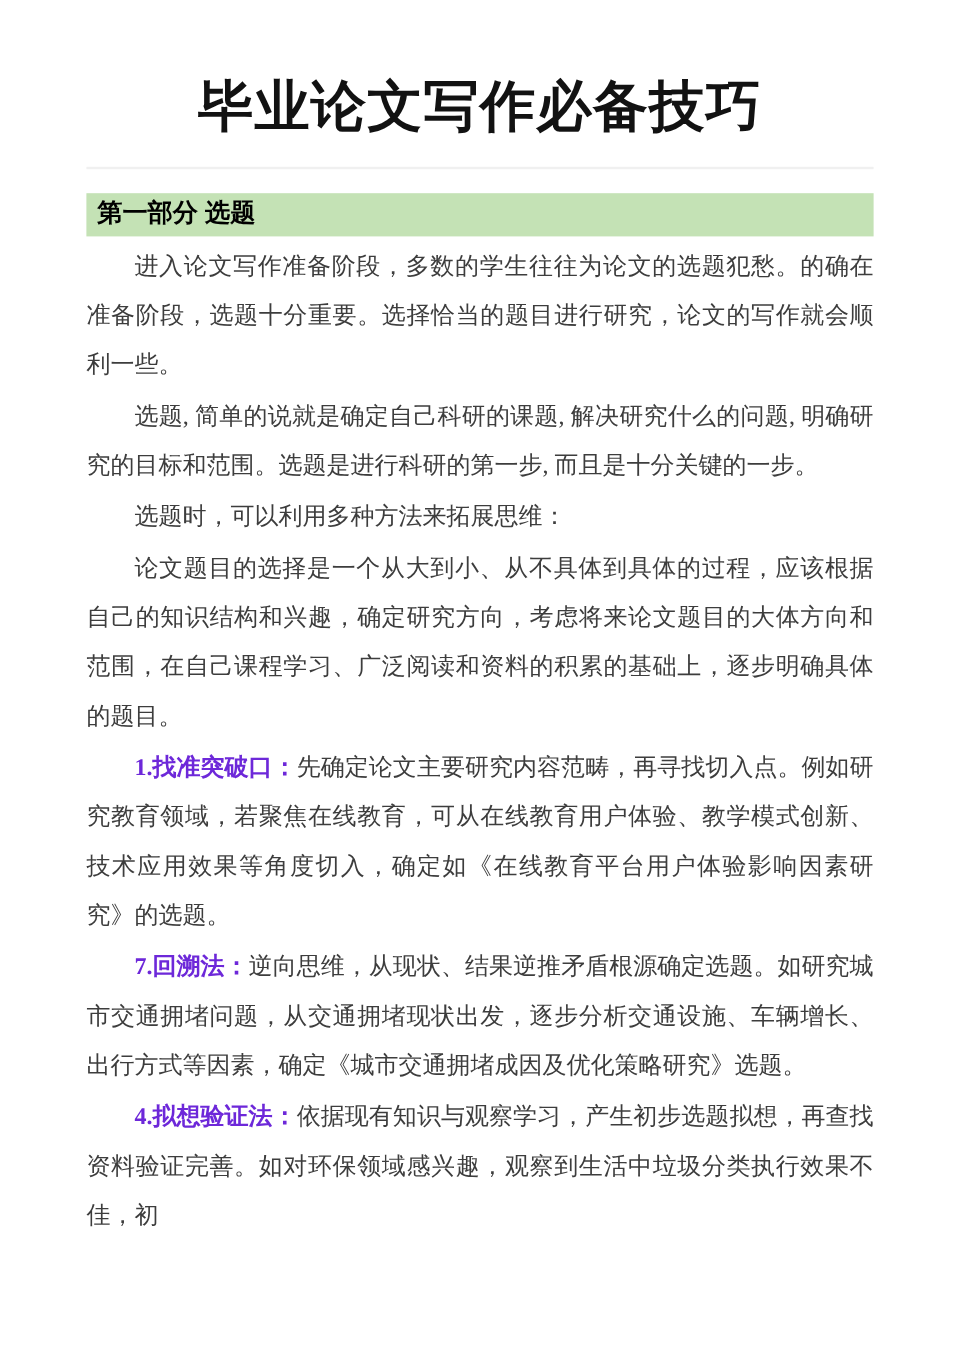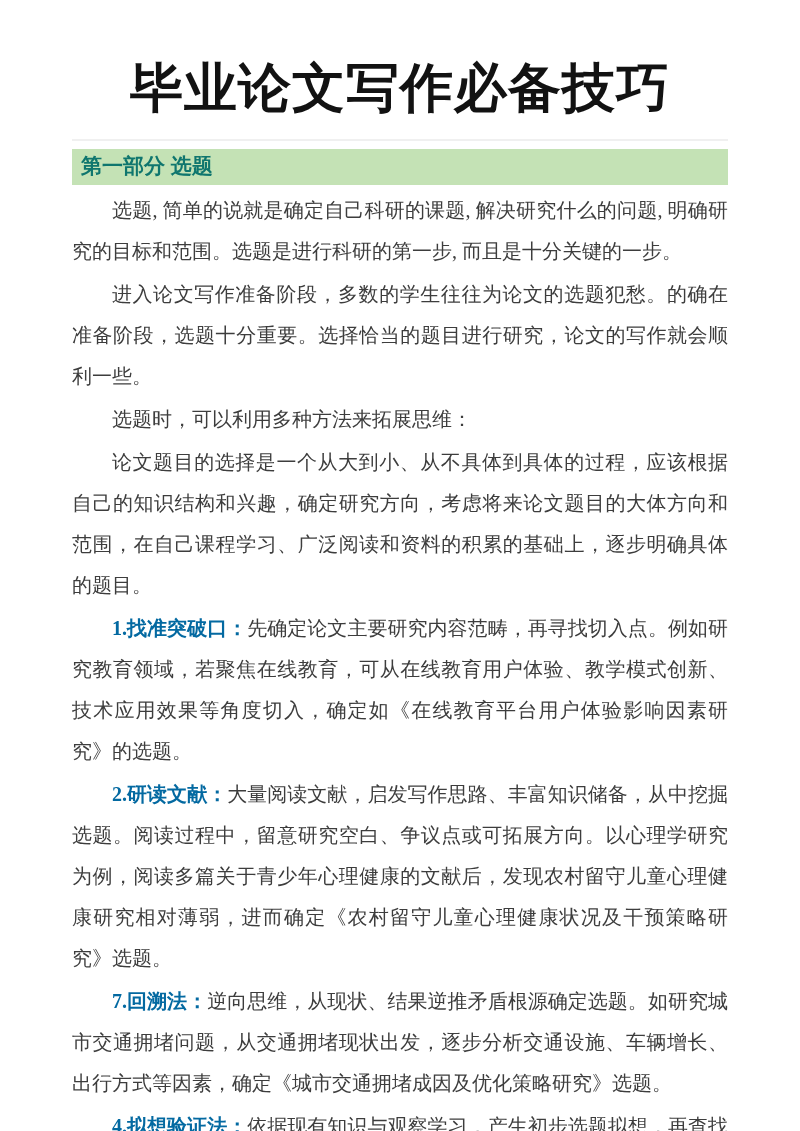--- a/index.html
+++ b/index.html
@@ -13,80 +13,79 @@
   }
   .page {
     width: 800px;
     height: 1131px;
     padding: 62px 72px 0 72px;
     background: #ffffff;
   }
   .doc-title {
     font-family: "Liberation Sans", "DejaVu Sans", sans-serif;
     font-weight: 900;
-    font-size: 53px;
+    font-size: 46px;
     line-height: 52px;
     color: #121212;
     text-align: center;
     letter-spacing: 1px;
   }
   .divider {
     border: none;
     border-top: 2px solid #f0f0f0;
     margin: 25px 0 0 0;
   }
   .section-banner {
-    margin-top: 8px;
+    margin-top: 20px;
     background: #c4e2b5;
     padding: 4px 9px 6px 9px;
     font-family: "Liberation Sans", "DejaVu Sans", sans-serif;
     font-weight: 800;
     font-size: 21px;
     line-height: 26px;
-    color: #0f766e;
+    color: #000000;
   }
   .content {
     margin-top: 5px;
   }
   .content p {
     font-size: 20px;
     line-height: 41px;
     text-align: justify;
     text-indent: 2em;
     margin: 0 0 2px 0;
     color: #3d3d3d;
   }
   .content p .lead {
     font-weight: bold;
-    color: #0369a1;
+    color: #6d28d9;
   }
 </style>
 </head>
 <body>
 
 <div class="page">
 
   <h1 class="doc-title">毕业论文写作必备技巧</h1>
 
   <hr class="divider">
 
   <div class="section-banner">第一部分 选题</div>
 
   <div class="content">
 
+    <p><span class="lead"></span><span>进入论文写作准备阶段，多数的学生往往为论文的选题犯愁。的确在准备阶段，选题十分重要。选择恰当的题目进行研究，论文的写作就会顺利一些。</span></p>
+
     <p><span class="lead"></span><span>选题, 简单的说就是确定自己科研的课题, 解决研究什么的问题, 明确研究的目标和范围。选题是进行科研的第一步, 而且是十分关键的一步。</span></p>
-
-    <p><span class="lead"></span><span>进入论文写作准备阶段，多数的学生往往为论文的选题犯愁。的确在准备阶段，选题十分重要。选择恰当的题目进行研究，论文的写作就会顺利一些。</span></p>
 
     <p><span class="lead"></span><span>选题时，可以利用多种方法来拓展思维：</span></p>
 
     <p><span class="lead"></span><span>论文题目的选择是一个从大到小、从不具体到具体的过程，应该根据自己的知识结构和兴趣，确定研究方向，考虑将来论文题目的大体方向和范围，在自己课程学习、广泛阅读和资料的积累的基础上，逐步明确具体的题目。</span></p>
 
     <p><span class="lead">1.找准突破口：</span><span>先确定论文主要研究内容范畴，再寻找切入点。例如研究教育领域，若聚焦在线教育，可从在线教育用户体验、教学模式创新、技术应用效果等角度切入，确定如《在线教育平台用户体验影响因素研究》的选题。</span></p>
 
-    <p><span class="lead">2.研读文献：</span><span>大量阅读文献，启发写作思路、丰富知识储备，从中挖掘选题。阅读过程中，留意研究空白、争议点或可拓展方向。以心理学研究为例，阅读多篇关于青少年心理健康的文献后，发现农村留守儿童心理健康研究相对薄弱，进而确定《农村留守儿童心理健康状况及干预策略研究》选题。</span></p>
 
     <p><span class="lead">7.回溯法：</span><span>逆向思维，从现状、结果逆推矛盾根源确定选题。如研究城市交通拥堵问题，从交通拥堵现状出发，逐步分析交通设施、车辆增长、出行方式等因素，确定《城市交通拥堵成因及优化策略研究》选题。</span></p>
 
     <p><span class="lead">4.拟想验证法：</span><span>依据现有知识与观察学习，产生初步选题拟想，再查找资料验证完善。如对环保领域感兴趣，观察到生活中垃圾分类执行效果不佳，初</span></p>
 
   </div>
 </div>
 
 </body></html>

